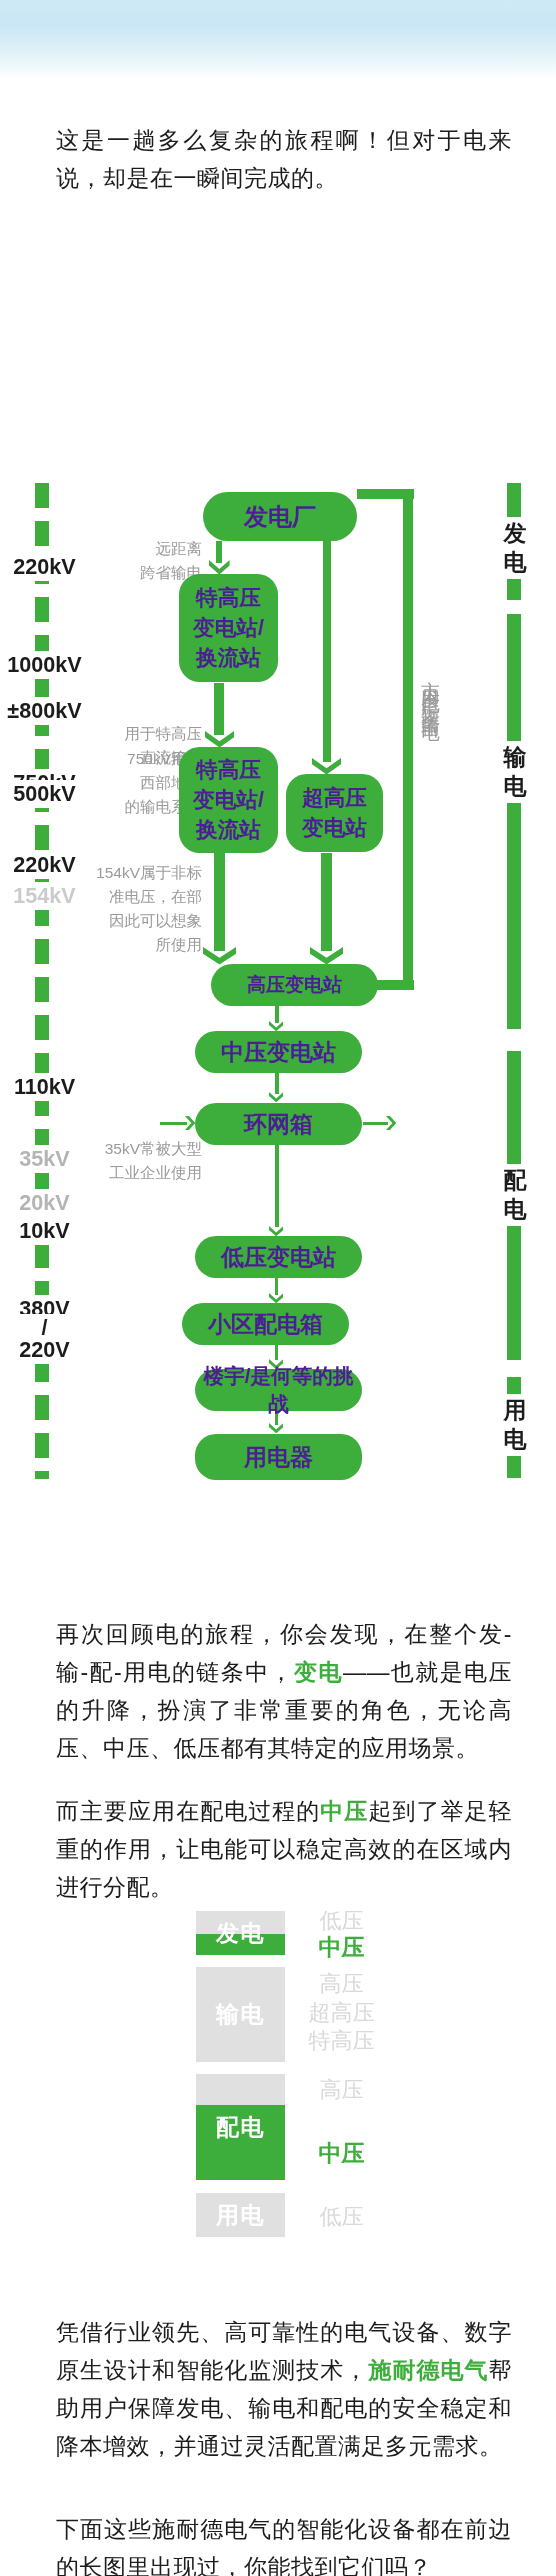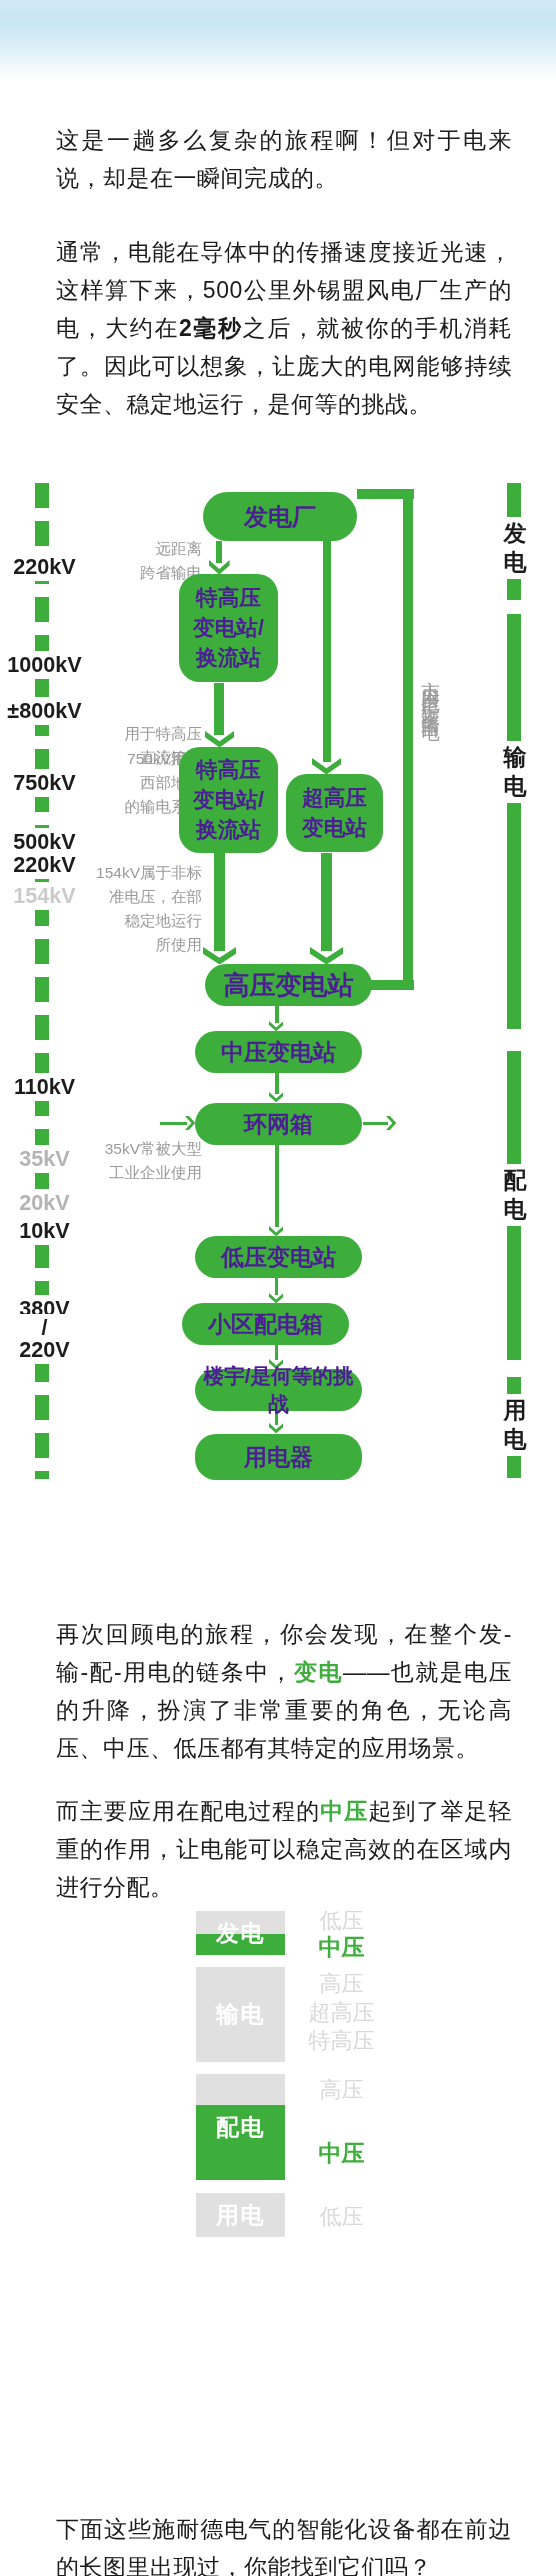--- a/index.html
+++ b/index.html
@@ -51,51 +51,50 @@
   .d2label.accent{color:var(--green);font-size:23px;font-weight:bold;}
 </style>
 </head>
 <body>
 
 <div class="page">
 
   <div class="hero"></div>
 
   <p class="para" style="top:98px;"><span>这是一趟多么复杂的旅程啊！但对于电来说，却是在一瞬间完成的。</span></p>
-  <p class="para" style="top:210px;"><span>通常，电能在导体中的传播速度接近光速，这样算下来，500公里外锡盟风电厂生产的电，大约在</span><span class="seg-bold">2毫秒</span><span>之后，就被你的手机消耗了。因此可以想象，让庞大的电网能够持续安全、稳定地运行，是何等的挑战。</span></p>
 
   <div>
 
     <div class="lrail"></div>
 
     <div class="vlabel" style="top:553px;">220kV</div>
     <div class="vlabel" style="top:651px;">1000kV</div>
     <div class="vlabel" style="top:697px;">±800kV</div>
     <div class="vlabel" style="top:769px;">750kV</div>
-    <div class="vlabel" style="top:780px;margin-top:48px;">500kV</div>
+    <div class="vlabel" style="top:780px;">500kV</div>
     <div class="vlabel" style="top:851px;">220kV</div>
     <div class="vlabel faint" style="top:882px;">154kV</div>
     <div class="vlabel" style="top:1073px;">110kV</div>
     <div class="vlabel muted" style="top:1145px;">35kV</div>
     <div class="vlabel muted" style="top:1189px;">20kV</div>
     <div class="vlabel" style="top:1217px;">10kV</div>
     <div class="vlabel" style="top:1295px;">380V</div>
     <div class="vlabel" style="top:1314px;">/</div>
     <div class="vlabel" style="top:1336px;">220V</div>
 
     <div class="anno" style="top:537px;">远距离
 跨省输电</div>
     <div class="anno" style="top:722px;">用于特高压
 直流输电</div>
     <div class="anno" style="top:747px;">750kV用于
 西部地区
 的输电系统</div>
     <div class="anno" style="top:861px;">154kV属于非标
 准电压，在部
-稳定地运行
+因此可以想象
 所使用</div>
     <div class="anno" style="top:1137px;">35kV常被大型
 工业企业使用</div>
     <div class="sidenote">市内发电厂近距离输电</div>
 
     <div class="vline" style="left:216px;top:541px;width:6.2px;height:21.6px;"></div>
     <div class="chev" style="left:209px;top:560px;width:20.6px;height:14.4px;"></div>
 
     <div class="vline" style="left:214px;top:683px;width:10.3px;height:52px;"></div>
     <div class="chev" style="left:205px;top:731px;width:29px;height:16.5px;"></div>
@@ -138,21 +137,21 @@
 
     <div class="fbox" style="left:203px;top:492px;width:154px;height:49px;border-radius:25px;font-size:24px;">发电厂</div>
     <div class="fbox" style="left:179px;top:574px;width:99px;height:108px;border-radius:20.6px;font-size:21.6px;line-height:30px;">特高压
 变电站/
 换流站</div>
     <div class="fbox" style="left:179px;top:747px;width:99px;height:106px;border-radius:20.6px;font-size:21.6px;line-height:30px;">特高压
 变电站/
 换流站</div>
     <div class="fbox" style="left:286px;top:774px;width:97px;height:78px;border-radius:20.6px;font-size:21.6px;line-height:30px;">超高压
 变电站</div>
-    <div class="fbox" style="left:205px;top:964px;width:167px;height:42px;border-radius:21px;font-size:26px;">高压变电站</div>
+    <div class="fbox" style="left:211px;top:964px;width:167px;height:42px;border-radius:21px;font-size:19px;">高压变电站</div>
     <div class="fbox" style="left:195px;top:1031px;width:167px;height:42px;border-radius:21px;font-size:23px;">中压变电站</div>
     <div class="fbox" style="left:195px;top:1103px;width:167px;height:42px;border-radius:21px;font-size:23px;">环网箱</div>
     <div class="fbox" style="left:195px;top:1236px;width:167px;height:42px;border-radius:21px;font-size:23px;">低压变电站</div>
     <div class="fbox" style="left:182px;top:1303px;width:167px;height:42px;border-radius:21px;font-size:23px;">小区配电箱</div>
     <div class="fbox" style="left:195px;top:1369px;width:167px;height:42px;border-radius:21px;font-size:20.6px;">楼宇/是何等的挑战</div>
     <div class="fbox" style="left:195px;top:1434px;width:167px;height:46px;border-radius:21px;font-size:23px;">用电器</div>
 
     <div class="railseg" style="top:483px;height:35px;"></div>
     <div class="railseg" style="top:577px;height:23px;"></div>
     <div class="railseg" style="top:614px;height:128px;"></div>
@@ -198,16 +197,17 @@
     <div class="d2label muted" style="top:1908px;">低压</div>
     <div class="d2label accent" style="top:1934px;">中压</div>
     <div class="d2label muted" style="top:1971px;">高压</div>
     <div class="d2label muted" style="top:2000px;">超高压</div>
     <div class="d2label muted" style="top:2028px;">特高压</div>
     <div class="d2label muted" style="top:2077px;">高压</div>
     <div class="d2label accent" style="top:2140px;">中压</div>
     <div class="d2label muted" style="top:2204px;">低压</div>
   </div>
 
+  <p class="para" style="top:2290px;"><span>凭借行业领先、高可靠性的电气设备、数字原生设计和智能化监测技术，</span><span class="seg-accent">施耐德电气</span><span>帮助用户保障发电、输电和配电的安全稳定和降本增效，并通过灵活配置满足多元需求。</span></p>
   <p class="para" style="top:2487px;"><span>下面这些施耐德电气的智能化设备都在前边的长图里出现过，你能找到它们吗？</span></p>
 
 </div>
 
 
 </body></html>

